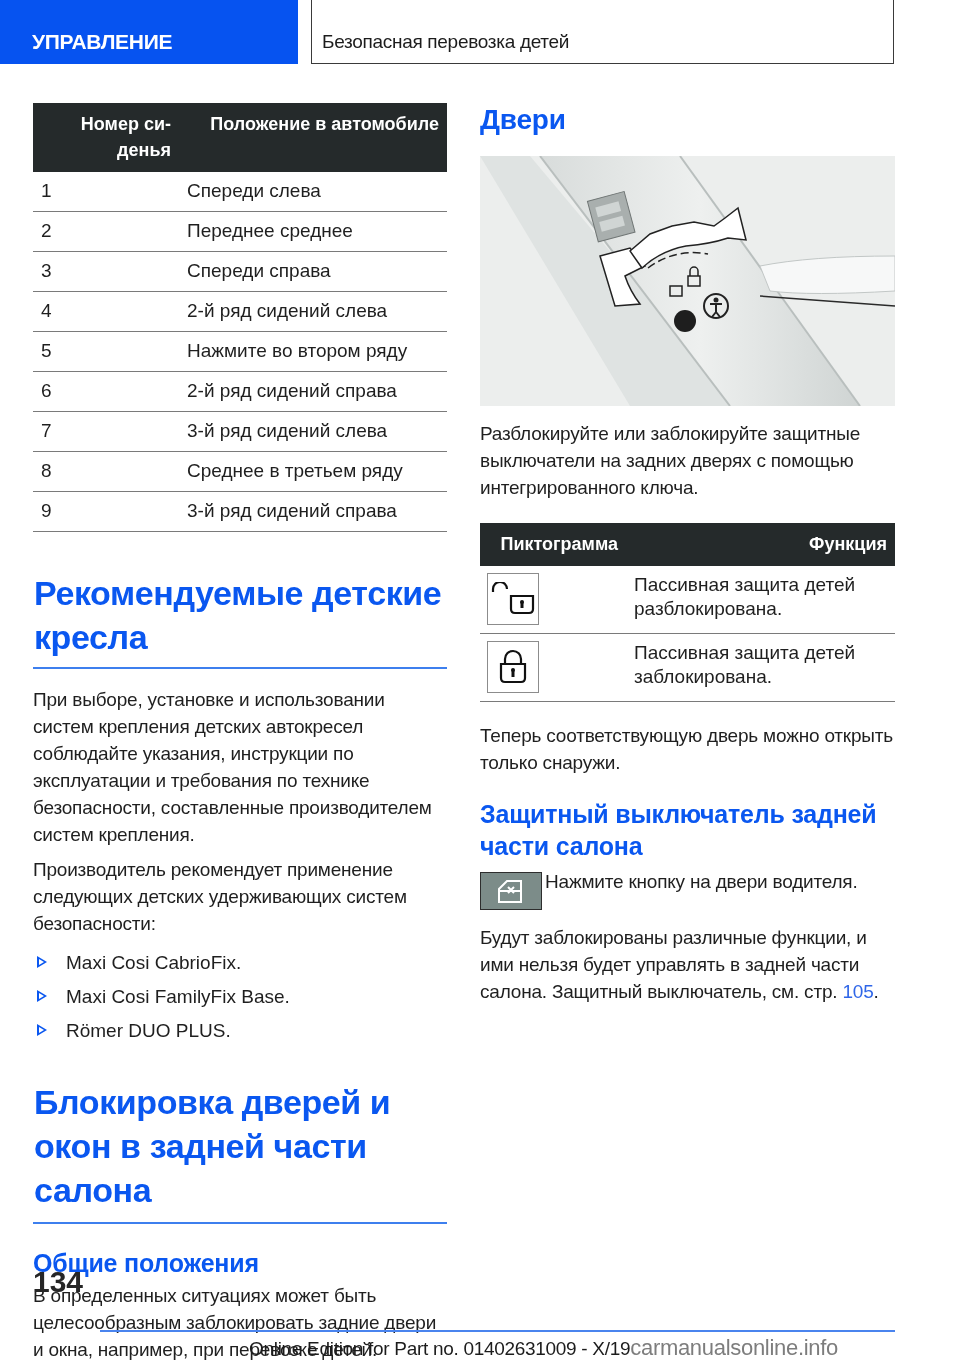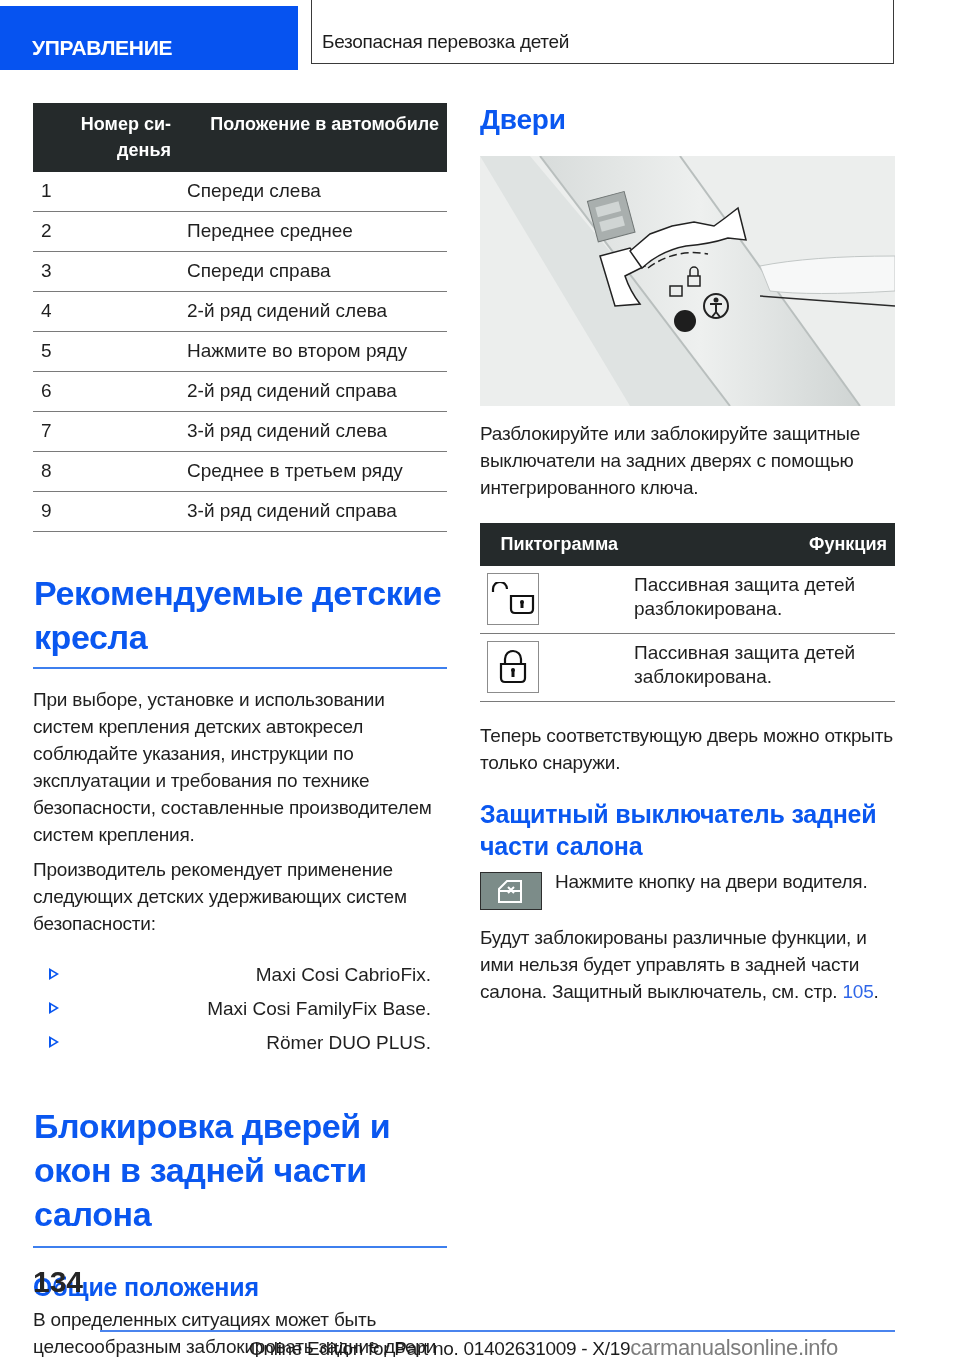--- a/index.html
+++ b/index.html
@@ -5,21 +5,21 @@
   html, body { margin: 0; padding: 0; }
   body {
     width: 960px; height: 1362px; position: relative; overflow: hidden;
     background: #ffffff; color: #1f1f1f;
     font-family: "Liberation Sans", "DejaVu Sans", sans-serif;
   }
   .abs { position: absolute; }
 
   
   .hdr-chapter {
-    left: 0; top: 6px; width: 298px; height: 64px; background: #0653f0;
+    left: 0; top: 0; width: 298px; height: 64px; background: #0653f0;
     color: #fff; font-weight: bold; font-size: 21px; letter-spacing: -0.3px;
     box-sizing: border-box; padding: 30px 0 0 32px;
   }
   .hdr-section {
     left: 311px; top: 0; width: 583px; height: 64px; box-sizing: border-box;
     border: 1px solid #3a3a3a; border-top: none; background: #fff;
     font-size: 19px; color: #1c1c1c; padding: 31px 0 0 10px; letter-spacing: -0.3px;
   }
 
   
@@ -43,21 +43,21 @@
     margin: 1px; letter-spacing: -0.4px;
   }
   h3.blue {
     color: #0a57f0; font-weight: bold; font-size: 25px; line-height: 34px; margin: 0;
     letter-spacing: -0.2px;
   }
   .rule { height: 2px; background: #3d7fee; }
   p.body {
     font-size: 19px; line-height: 27px; margin: 0; color: #1f1f1f; letter-spacing: -0.2px;
   }
-  ul.tri { list-style: none; margin: 16px; padding: 0; text-align: right; }
+  ul.tri { list-style: none; margin: 4px; padding: 0; }
   ul.tri li { font-size: 19px; line-height: 24px; padding: 4px 0 6px 29px; position: relative; color: #1f1f1f; }
   ul.tri li .tri-icon {
     position: absolute; left: 0; top: 9px; width: 0; height: 0;
     border-top: 6px solid transparent; border-bottom: 6px solid transparent;
     border-left: 10px solid #0a57f0;
   }
   ul.tri li .tri-icon::after {
     content: ""; position: absolute; left: -8px; top: -3.5px; width: 0; height: 0;
     border-top: 3.5px solid transparent; border-bottom: 3.5px solid transparent;
     border-left: 5.5px solid #fff;
@@ -250,21 +250,21 @@
   <h3 class="blue" style="line-height:32px">Защитный выключатель задней части салона</h3>
   <div style="height:10px"></div>
   <div style="display:flex; align-items:flex-start">
     <div class="btn-badge">
       <svg width="40" height="26" viewBox="0 0 40 26">
         <path d="M 8 24 V 11 L 16 3 H 30 V 24 Z" fill="none" stroke="#fff" stroke-width="2"></path>
         <line x1="8" y1="13" x2="30" y2="13" stroke="#fff" stroke-width="2"></line>
         <path d="M 17 9 l 6 6 M 23 9 l -6 6" stroke="#fff" stroke-width="2"></path>
       </svg>
     </div>
-    <p class="body" style="margin-left:13px; margin-top:-4px">Нажмите кнопку на двери водителя.</p>
+    <p class="body" style="margin-left:3px; margin-top:-4px">Нажмите кнопку на двери водителя.</p>
   </div>
   <div style="height:14px"></div>
   <p class="body"><span>Будут заблокированы различные функции, и ими нельзя будет управлять в задней части салона. Защитный выключатель, см. стр. </span><a class="link" href="#">105</a><span>.</span></p>
 </div>
 
 <div class="abs page-num">134</div>
 <div class="abs footer-rule"></div>
 <div class="abs footer-text"><span>Online Edition for Part no. 01402631009 - X/19</span><span class="footer-wm">carmanualsonline.info</span></div>
 
 </body></html>

